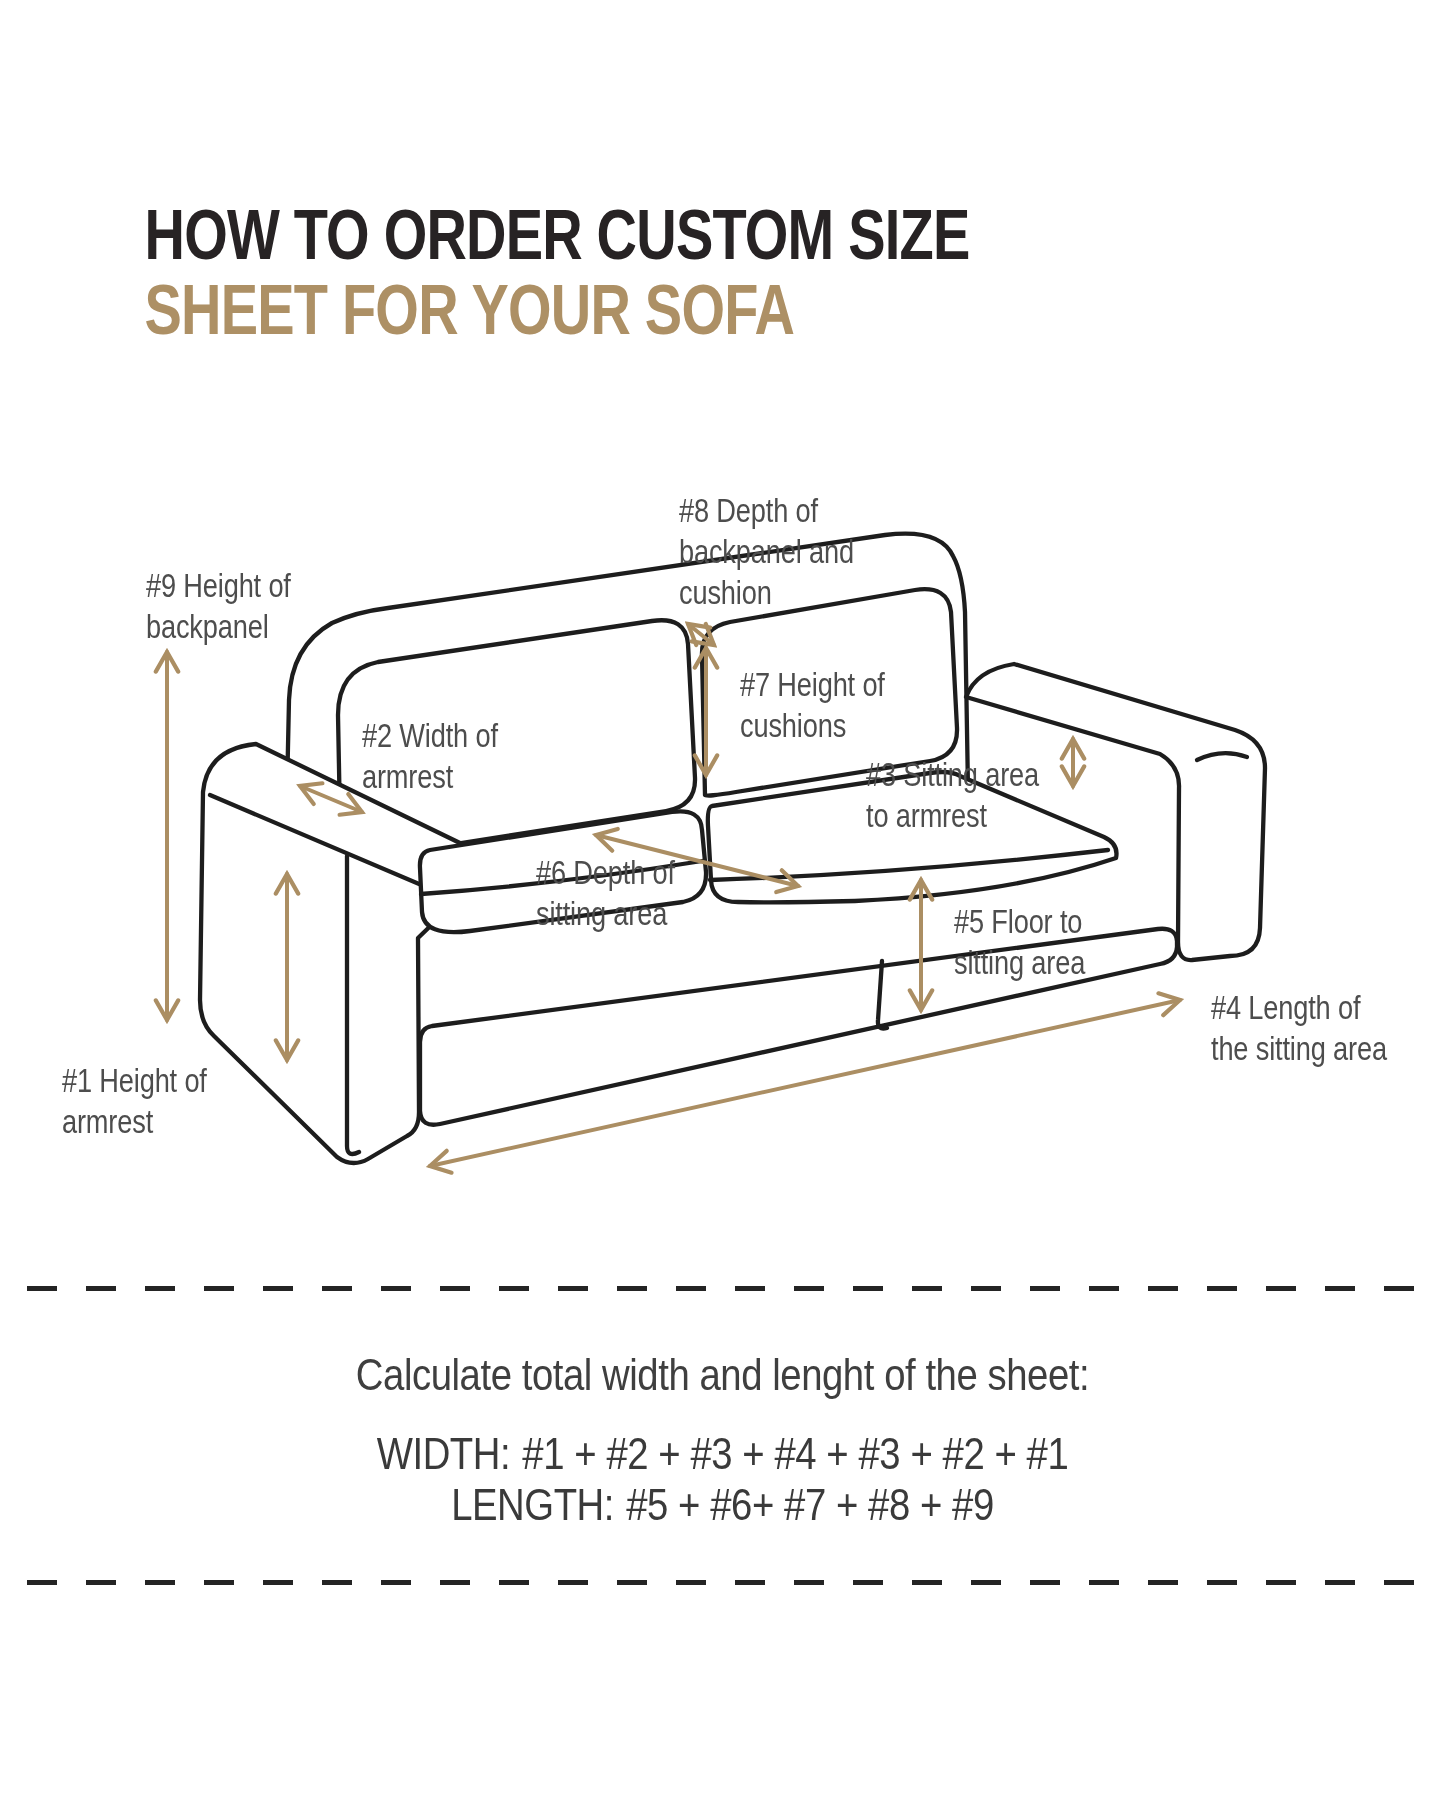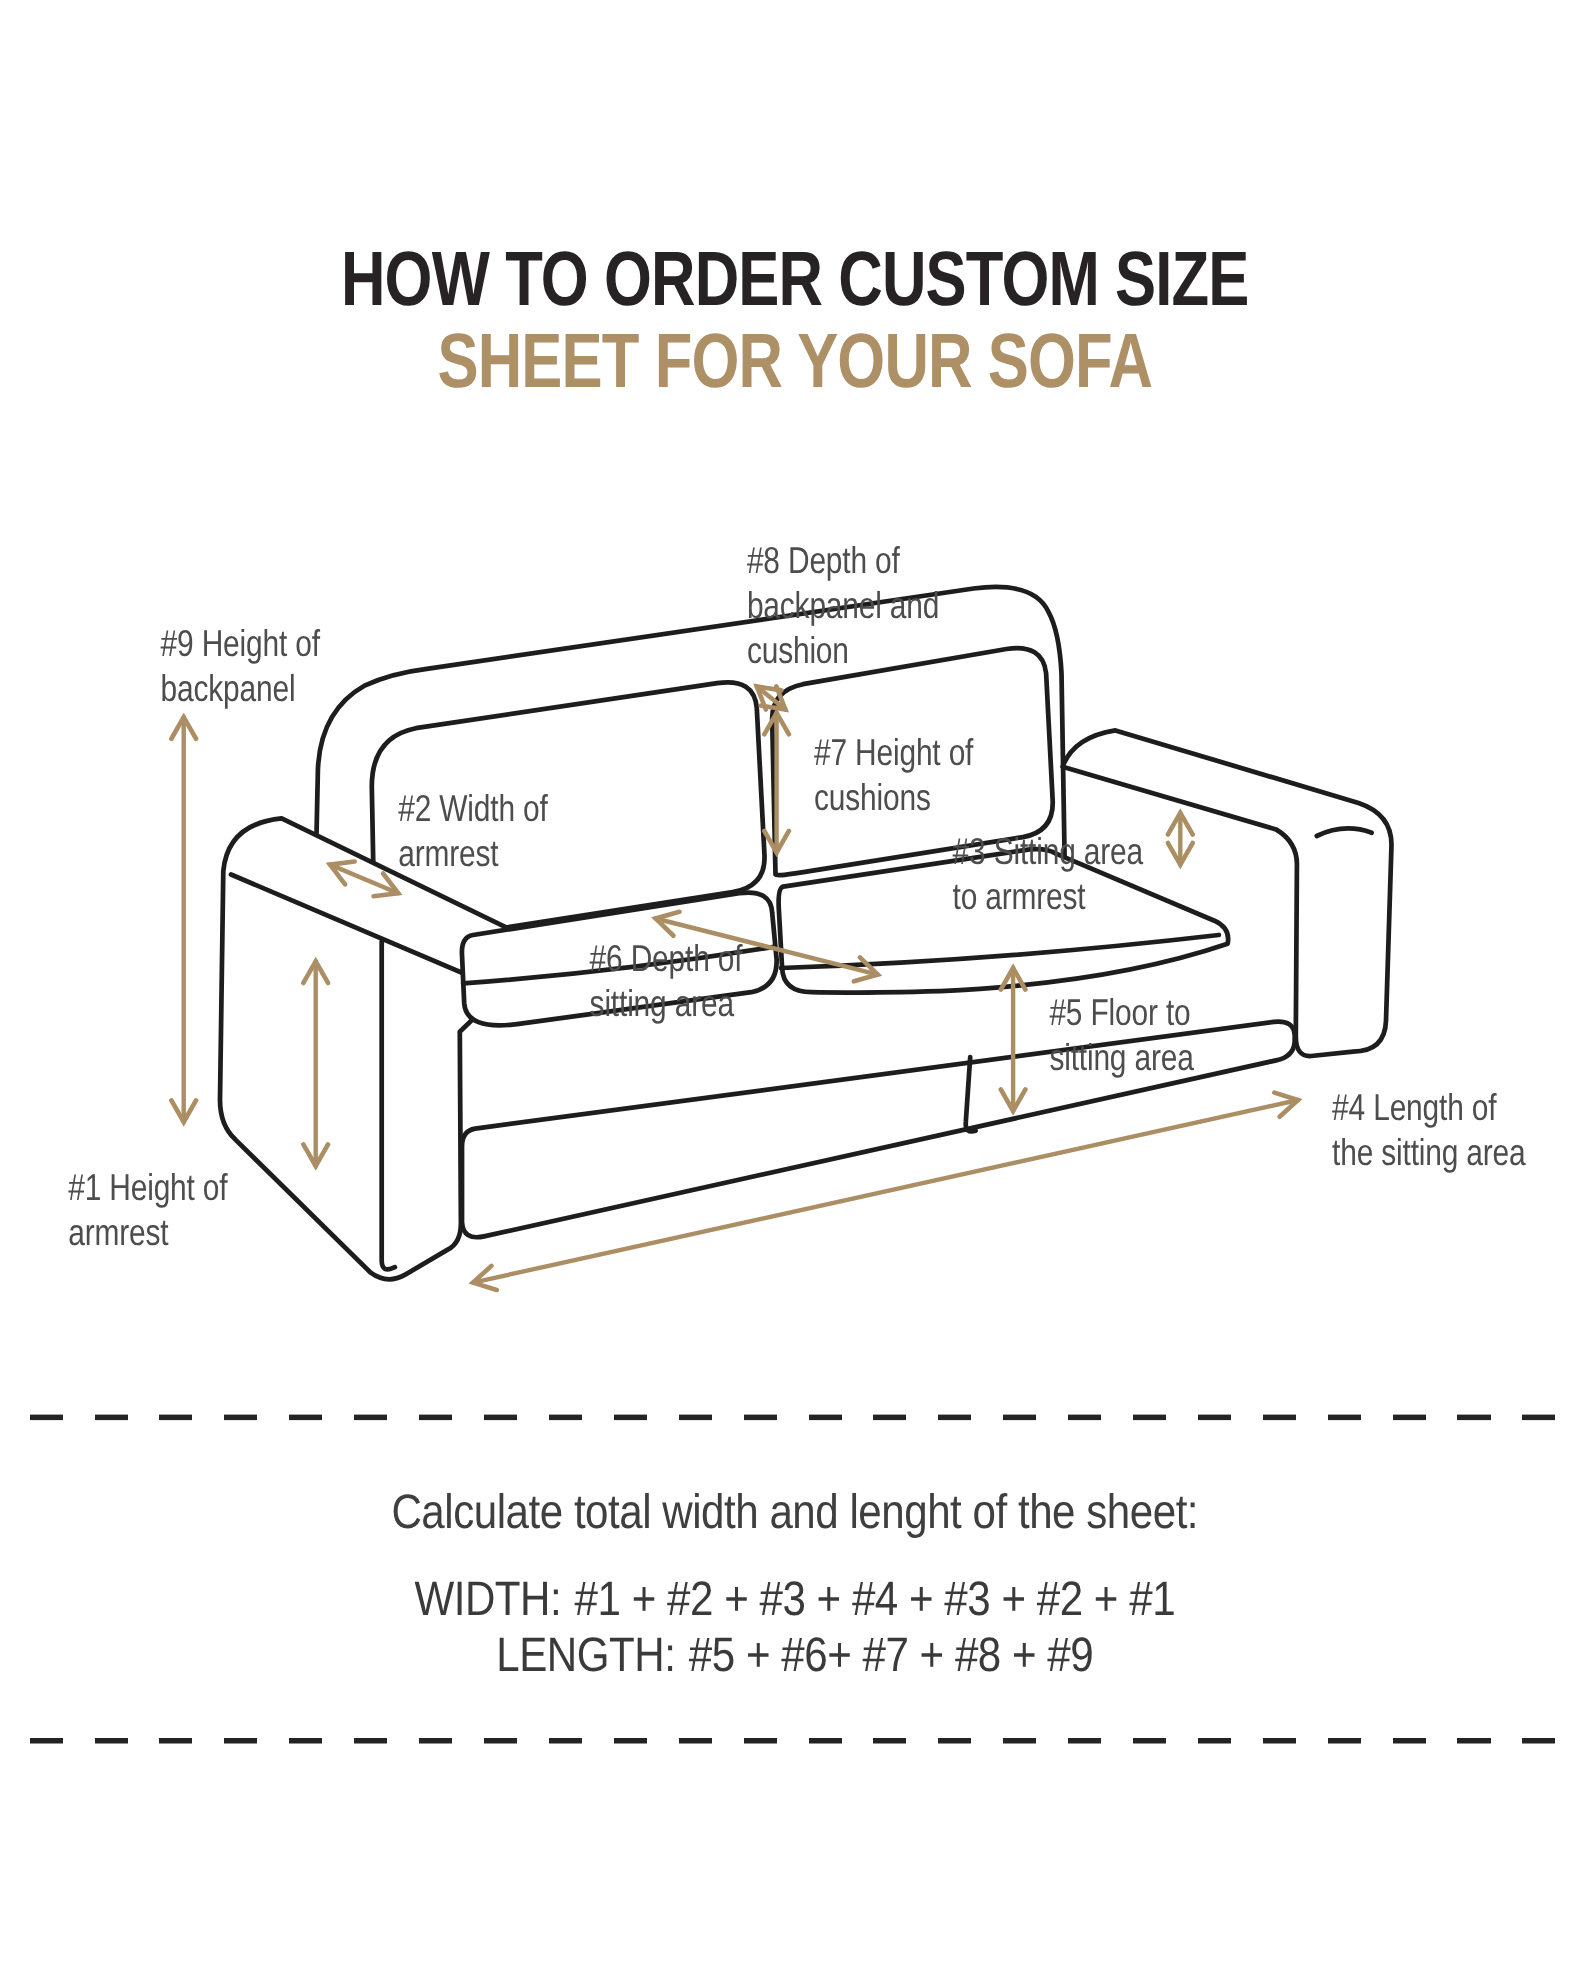--- a/index.html
+++ b/index.html
@@ -5,21 +5,21 @@
   html,body{margin:0;padding:0;background:#ffffff;}
   .page{
     position:relative;
     width:1445px;
     height:1806px;
     background:#ffffff;
     font-family:"Liberation Sans", sans-serif;
     overflow:hidden;
   }
   
-  .title-block{position:absolute;left:0;top:198px;width:100%;text-align:center;margin-top:18px;}
+  .title-block{position:absolute;left:0;top:198px;width:100%;text-align:left;}
   .title-line{
     font-size:70px;font-weight:700;letter-spacing:-1px;line-height:75px;
     transform:scaleX(0.80);transform-origin:50% 50%;white-space:nowrap;
   }
   .title-line.t1{color:#272324;}
   .title-line.t2{color:#ad9065;}
   
   .diagram{position:absolute;left:0;top:0;width:1445px;height:1806px;}
   .sofa-svg{position:absolute;left:0;top:0;}
   .mlabel{

